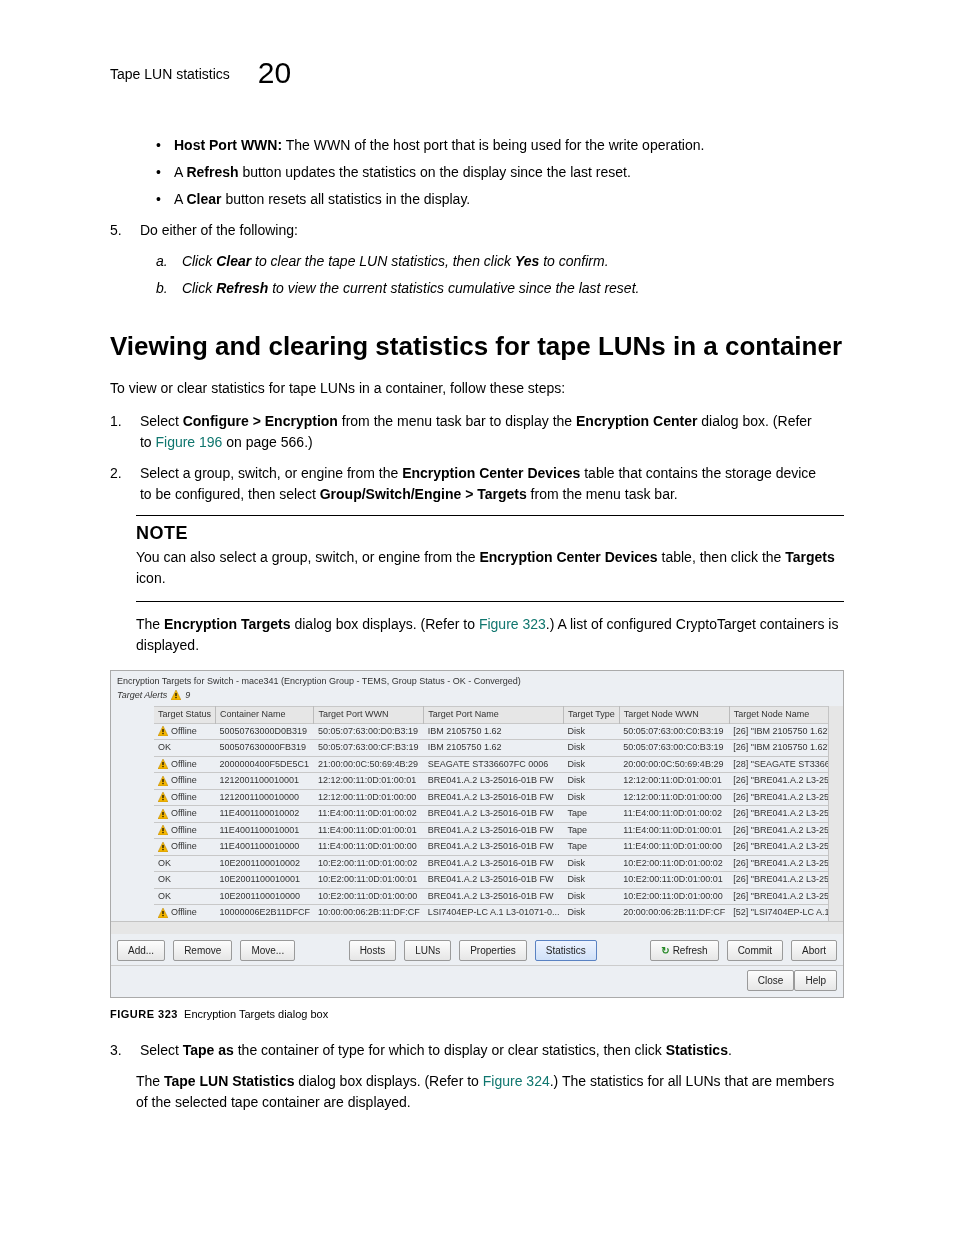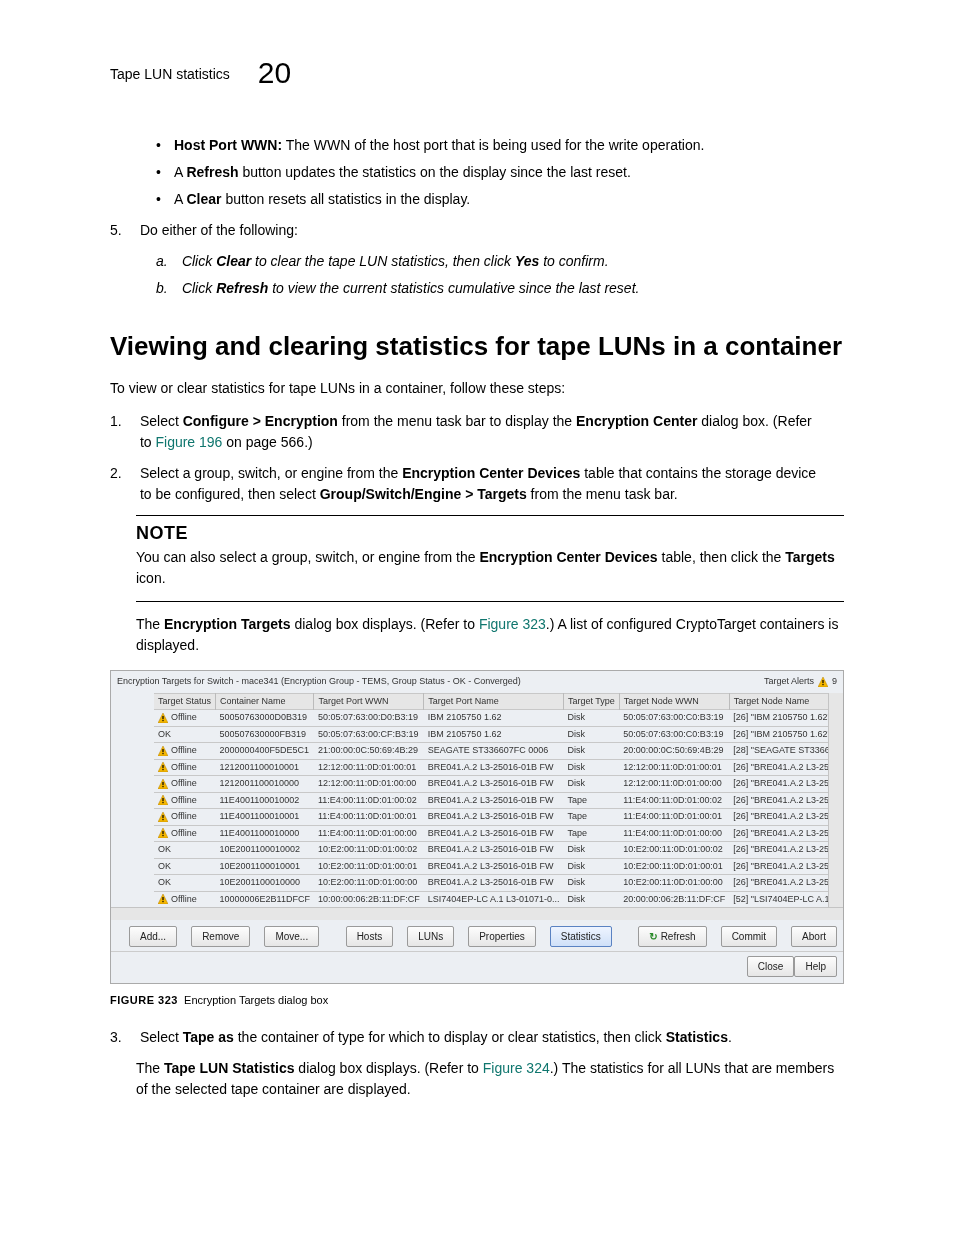--- a/index.html
+++ b/index.html
@@ -40,30 +40,30 @@
     font-weight: 600;
     margin: 28px 0 12px 0;
   }
   .para { margin-bottom: 12px; }
   .note-rule { border-top: 1px solid #000; margin: 8px 0 4px 0; }
   .note-label { font-weight: bold; letter-spacing: .5px; font-size: 18px; }
   .link { color: #0f766e; }
   b { font-weight: bold; }
   
   .fig { border: 1px solid #aaa; background: #eceff3; font-size: 9px; color: #333; margin: 14px 0 8px 0; }
-  .fig-top { display: flex; justify-content: space-between; padding: 4px 6px; }
-  .fig-alert { display:inline-flex; align-items:center; gap:4px; }
+  .fig-top { display: flex; justify-content: space-between; padding: 4px 6px; flex-direction: column; }
+  .fig-alert { display:inline-flex; align-items:center; gap:4px;font-style:italic; }
   .warn-icon { width:10px; height:10px; display:inline-block; }
   .warn-icon svg { width:10px; height:10px; display:block; }
   table.t { border-collapse: collapse; width: 100%; background:#eceff3;margin-left:43px; }
   table.t th, table.t td { border-top:1px solid #c8c8c8; padding: 1px 4px; white-space: nowrap; text-align:left; font-weight:normal; font-size:9px; }
   table.t th { border-right:1px solid #bbb; background:#e6e6e6; }
   .status-cell { display:flex; align-items:center; gap:3px; }
   .btnbar { display:flex; justify-content:space-between; padding:6px 6px 4px 6px; }
-  .btnbar .grp { display:flex; gap:14px;margin-left:12px; }
+  .btnbar .grp { display:flex; gap:8px; }
   .btn { background: linear-gradient(#fdfdfd,#e6e6e6); border:1px solid #9a9a9a; border-radius:2px; padding:2px 10px; font-size:10px; color:#222; }
   .btn.sel { background: linear-gradient(#eef4ff,#cfe0f8); border-color:#5a82c2; }
   .btnbar2 { display:flex; justify-content:flex-end; padding:4px 6px 6px 6px; border-top:1px solid #ccc; }
   .refresh-icon { color:#2a8a2a; font-weight:bold; margin-right:3px; }
   .fig-caption { font-size: 11px; margin: 4px 0 18px 0; }
   .fig-caption b { letter-spacing:.5px; }
   .scrollbar-right { width:14px; background:#e6e6e6; border-left:1px solid #c4c4c4; }
 </style>
 </head>
 <body>

